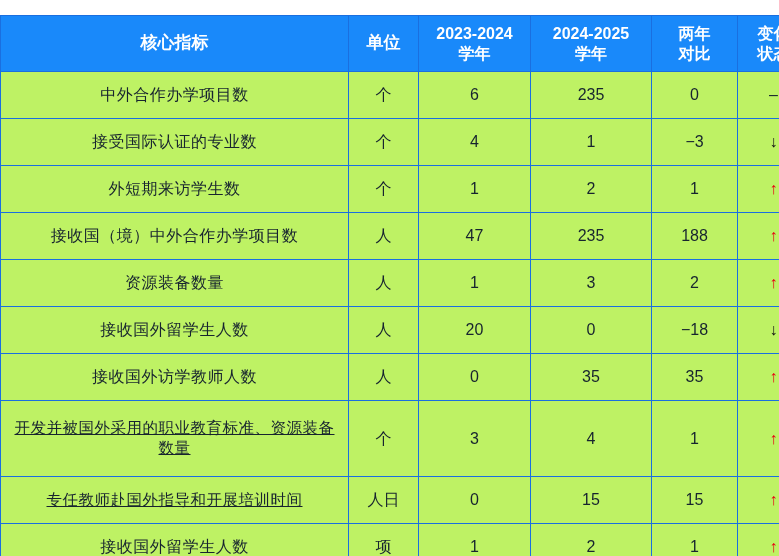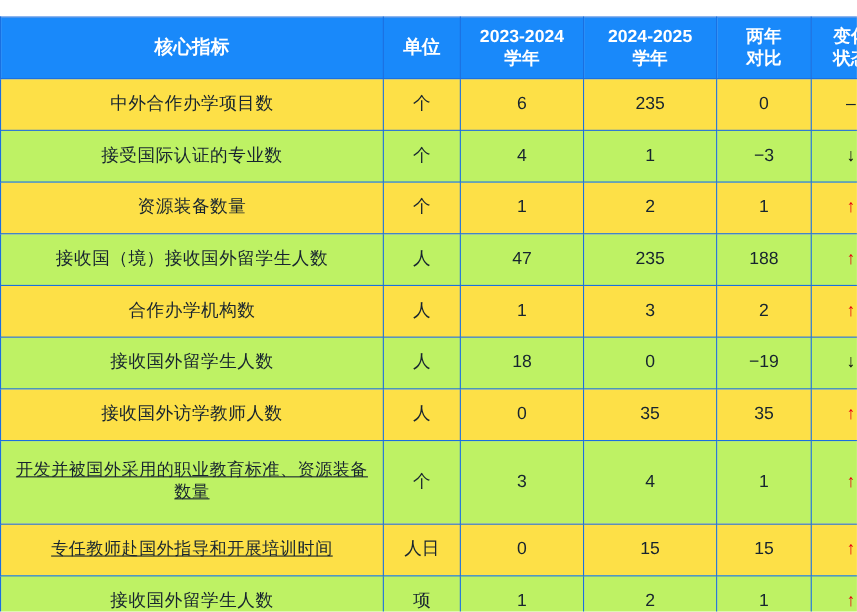--- a/index.html
+++ b/index.html
@@ -49,21 +49,21 @@
     font-weight: bold;
     font-size: 17px;
     height: 56px;
     border-color: #1a6fe0;
   }
   table.metrics thead th.two-line {
     font-size: 16px;
     line-height: 1.25;
   }
   table.metrics tbody tr.odd td {
-    background: #fde047;
+    background: #bef264;
   }
   table.metrics tbody tr.even td {
     background: #bef264;
   }
   td.name {
     font-size: 16.5px;
     letter-spacing: 0.5px;
   }
   td.name.small {
     font-size: 15.5px;
@@ -140,55 +140,55 @@
         <td class="name">接受国际认证的专业数</td>
         <td class="unit">个</td>
         <td class="val">4</td>
         <td class="val">1</td>
         <td class="diff">−3</td>
         <td class="state">
           <span class="arrow-down">↓</span>
         </td>
       </tr>
       <tr class="odd">
-        <td class="name">资源装备数量</td>
+        <td class="name">外短期来访学生数</td>
         <td class="unit">个</td>
         <td class="val">1</td>
         <td class="val">2</td>
         <td class="diff">1</td>
         <td class="state">
           <span class="arrow-up">↑</span>
         </td>
       </tr>
       <tr class="even">
-        <td class="name">接收国（境）接收国外留学生人数</td>
+        <td class="name">接收国（境）中外合作办学项目数</td>
         <td class="unit">人</td>
         <td class="val">47</td>
         <td class="val">235</td>
         <td class="diff">188</td>
         <td class="state">
           <span class="arrow-up">↑</span>
         </td>
       </tr>
       <tr class="odd">
-        <td class="name">合作办学机构数</td>
+        <td class="name">资源装备数量</td>
         <td class="unit">人</td>
         <td class="val">1</td>
         <td class="val">3</td>
         <td class="diff">2</td>
         <td class="state">
           <span class="arrow-up">↑</span>
         </td>
       </tr>
       <tr class="even">
         <td class="name">接收国外留学生人数</td>
         <td class="unit">人</td>
-        <td class="val">18</td>
+        <td class="val">20</td>
         <td class="val">0</td>
-        <td class="diff">−19</td>
+        <td class="diff">−18</td>
         <td class="state">
           <span class="arrow-down">↓</span>
         </td>
       </tr>
       <tr class="odd">
         <td class="name">接收国外访学教师人数</td>
         <td class="unit">人</td>
         <td class="val">0</td>
         <td class="val">35</td>
         <td class="diff">35</td>

